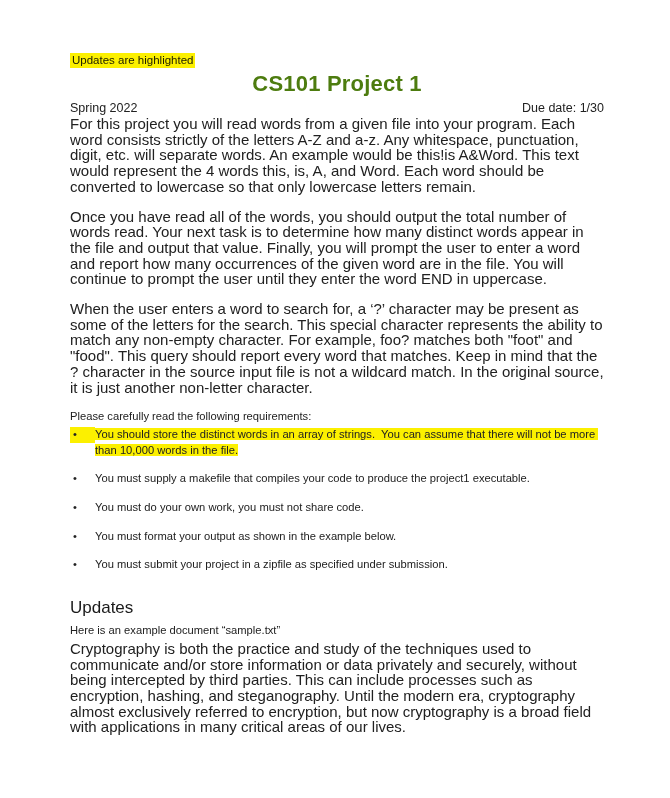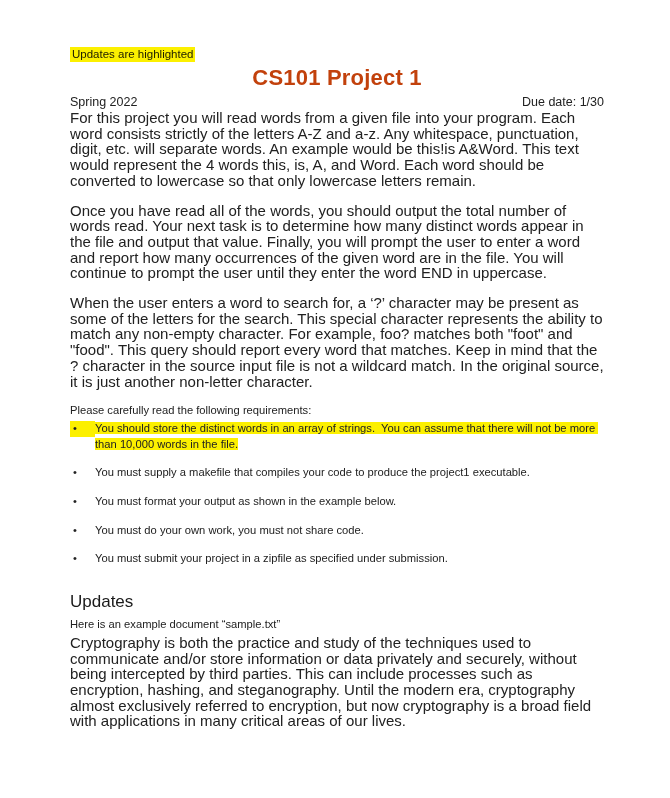--- a/index.html
+++ b/index.html
@@ -12,34 +12,35 @@
   body{
     width:670px;height:798px;overflow:hidden;
     background:#ffffff;
     font-family:"Liberation Sans",sans-serif;
     color:var(--ink);
     -webkit-font-smoothing:antialiased;
   }
   .page{
     width:670px;height:714px;
     padding:44px 66px 0 70px;
+    margin-top:6px;
   }
   .update-note{
     display:inline-block;
     background:var(--hl);
     font-size:11.5px;line-height:15px;
     padding:0 2px;
     color:#1c1c00;
   }
   .doc-title{
     margin:3px 0 0 0;
     text-align:center;
     font-size:22px;line-height:26px;
     font-weight:700;
-    color:#c2410c;
+    color:#4d7c0f;
     letter-spacing:0.2px;
   }
   .meta-row{
     display:flex;justify-content:space-between;align-items:baseline;
     font-size:12.5px;line-height:16px;
     margin-top:3px;
   }
   h2.section-heading{
     font-size:17px;line-height:22px;
     font-weight:400;
@@ -102,22 +103,22 @@
   <p class="body-text">When the user enters a word to search for, a ‘?’ character may be present as some of the letters for the search. This special character represents the ability to match any non-empty character. For example, foo? matches both "foot" and "food". This query should report every word that matches. Keep in mind that the ? character in the source input file is not a wildcard match. In the original source, it is just another non-letter character.</p>
 
 
   <p class="intro-line">Please carefully read the following requirements:</p>
 
   <ul class="req-list">
     <li class="highlighted">
       <span class="hl-text">You should store the distinct words in an array of strings.  You can assume that there will not be more than 10,000 words in the file.</span>
     </li>
     <li>You must supply a makefile that compiles your code to produce the project1 executable.</li>
+    <li>You must do your own work, you must not share code.</li>
     <li>You must format your output as shown in the example below.</li>
-    <li>You must do your own work, you must not share code.</li>
     <li>You must submit your project in a zipfile as specified under submission.</li>
   </ul>
 
   <h2 class="section-heading">Updates</h2>
 
   <p class="intro-line">Here is an example document “sample.txt”</p>
 
   <p class="body-text example-para">Cryptography is both the practice and study of the techniques used to communicate and/or store information or data privately and securely, without being intercepted by third parties. This can include processes such as encryption, hashing, and steganography. Until the modern era, cryptography almost exclusively referred to encryption, but now cryptography is a broad field with applications in many critical areas of our lives.</p>
 
 </div>

